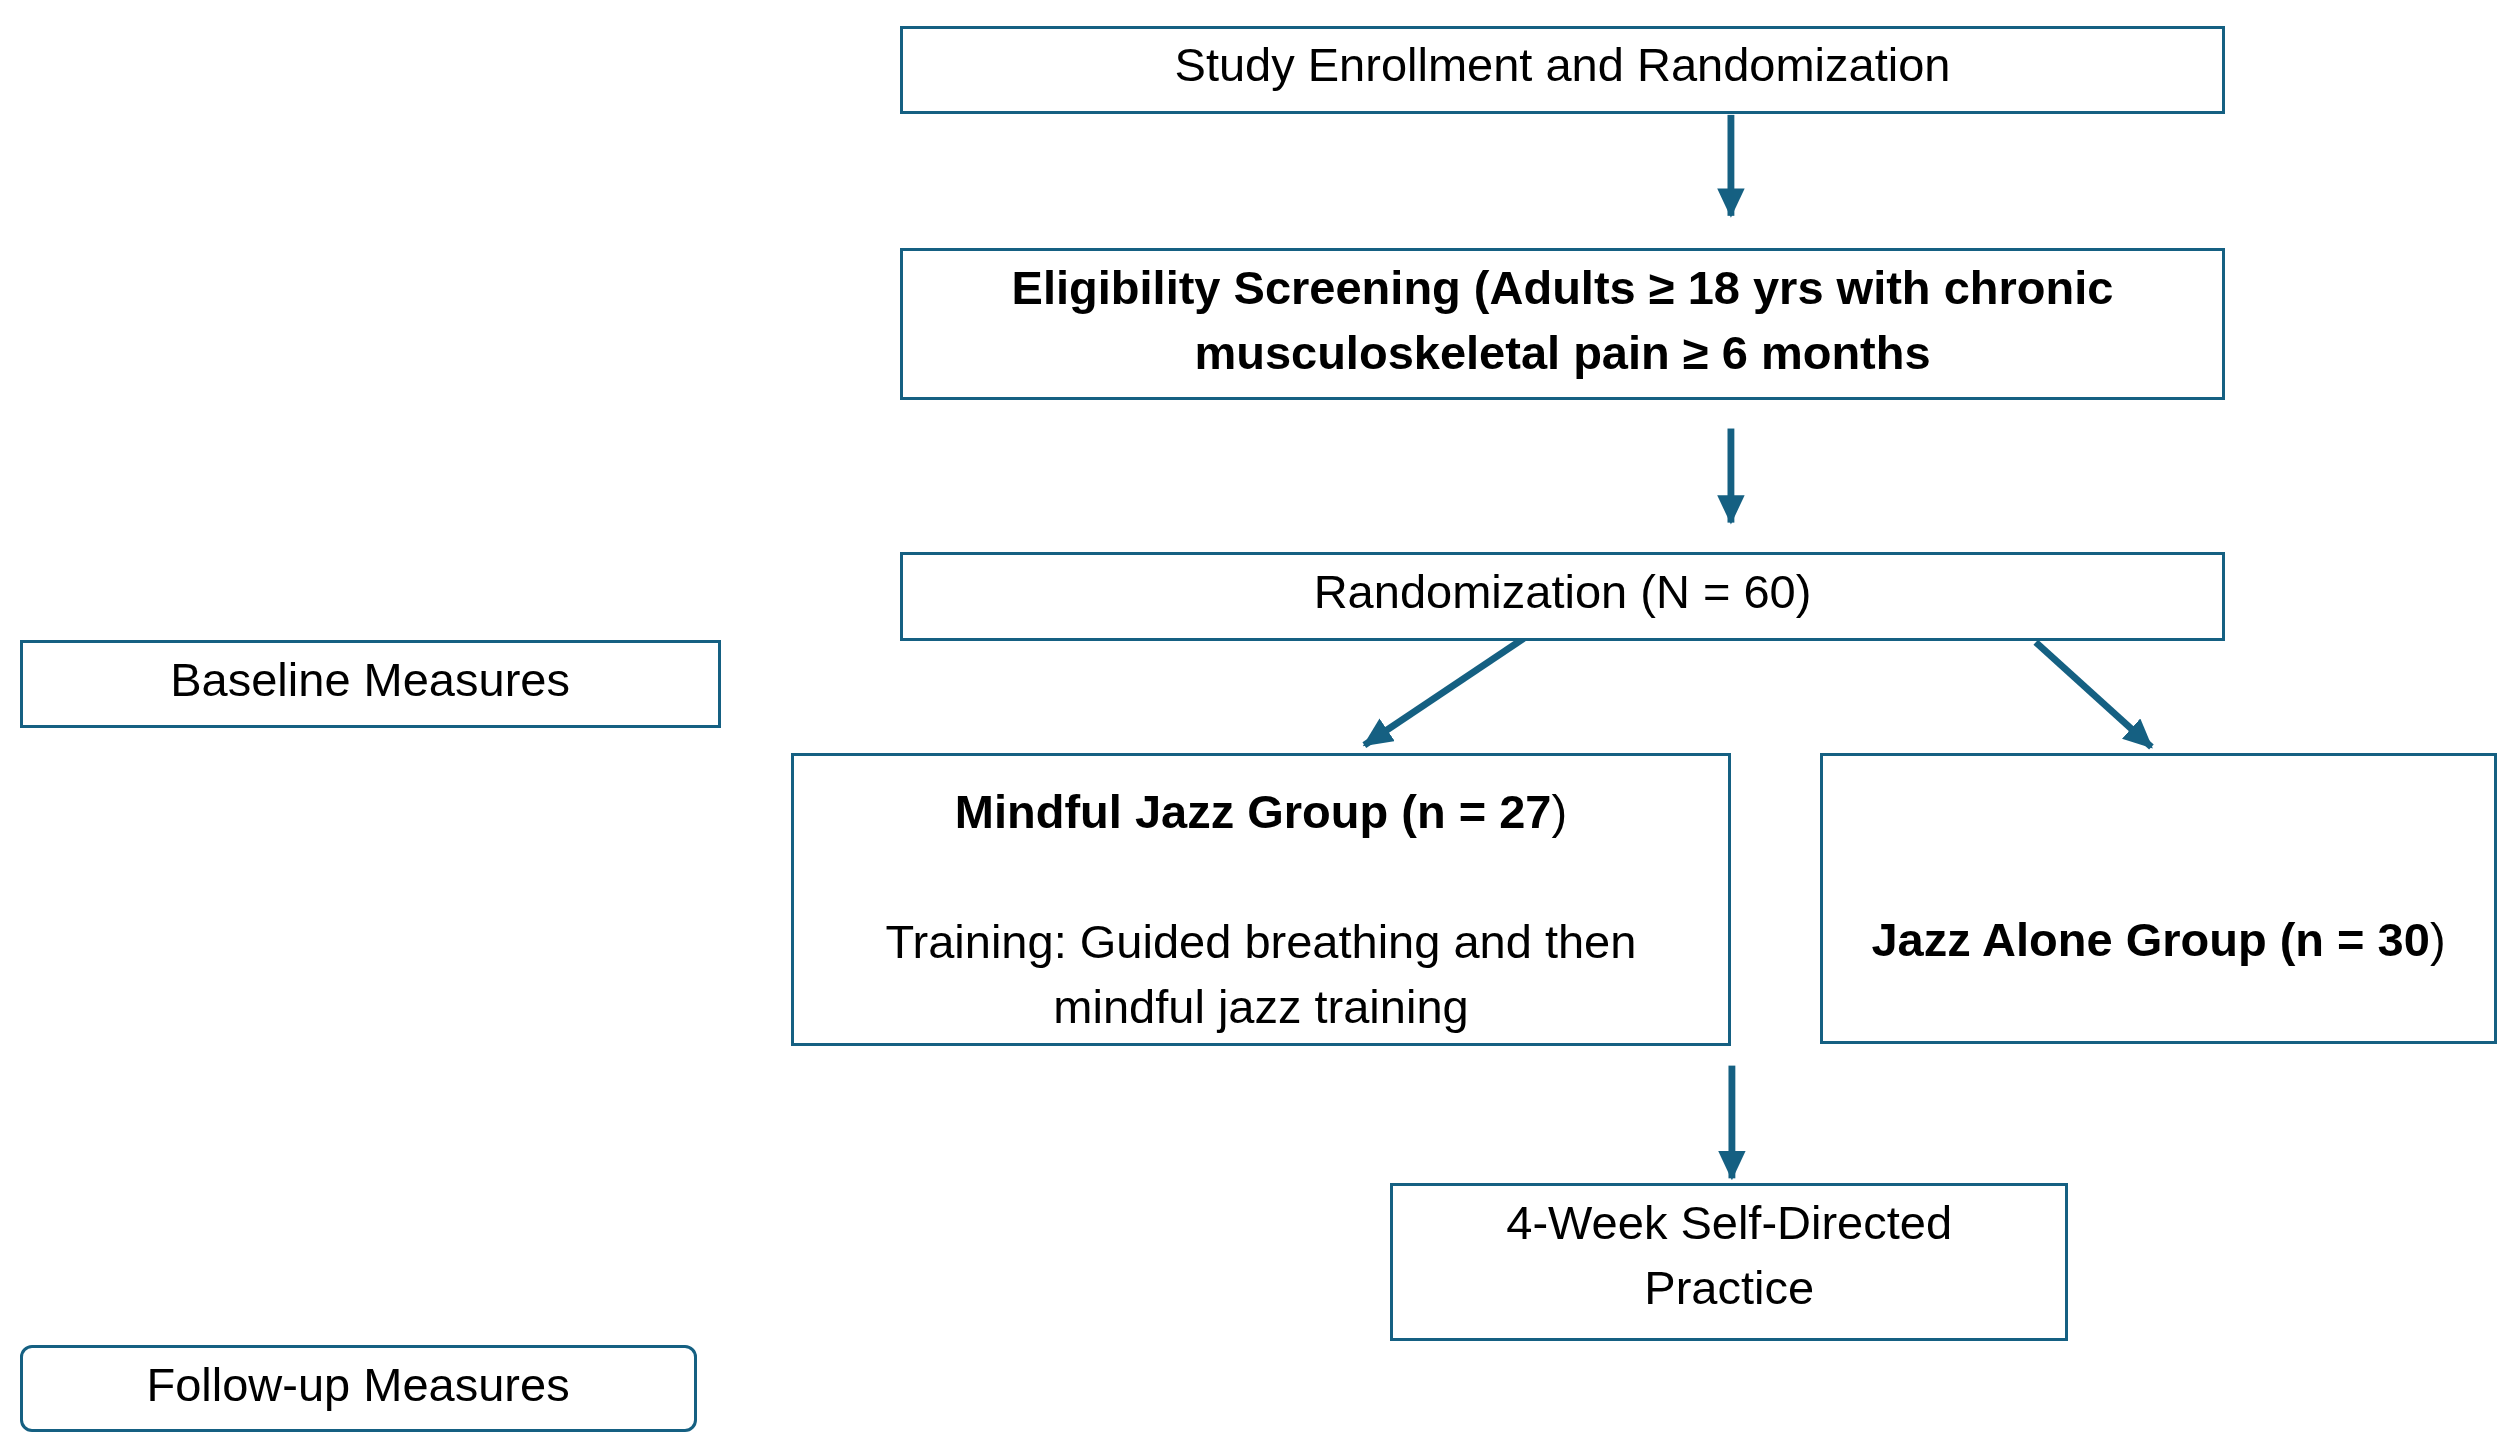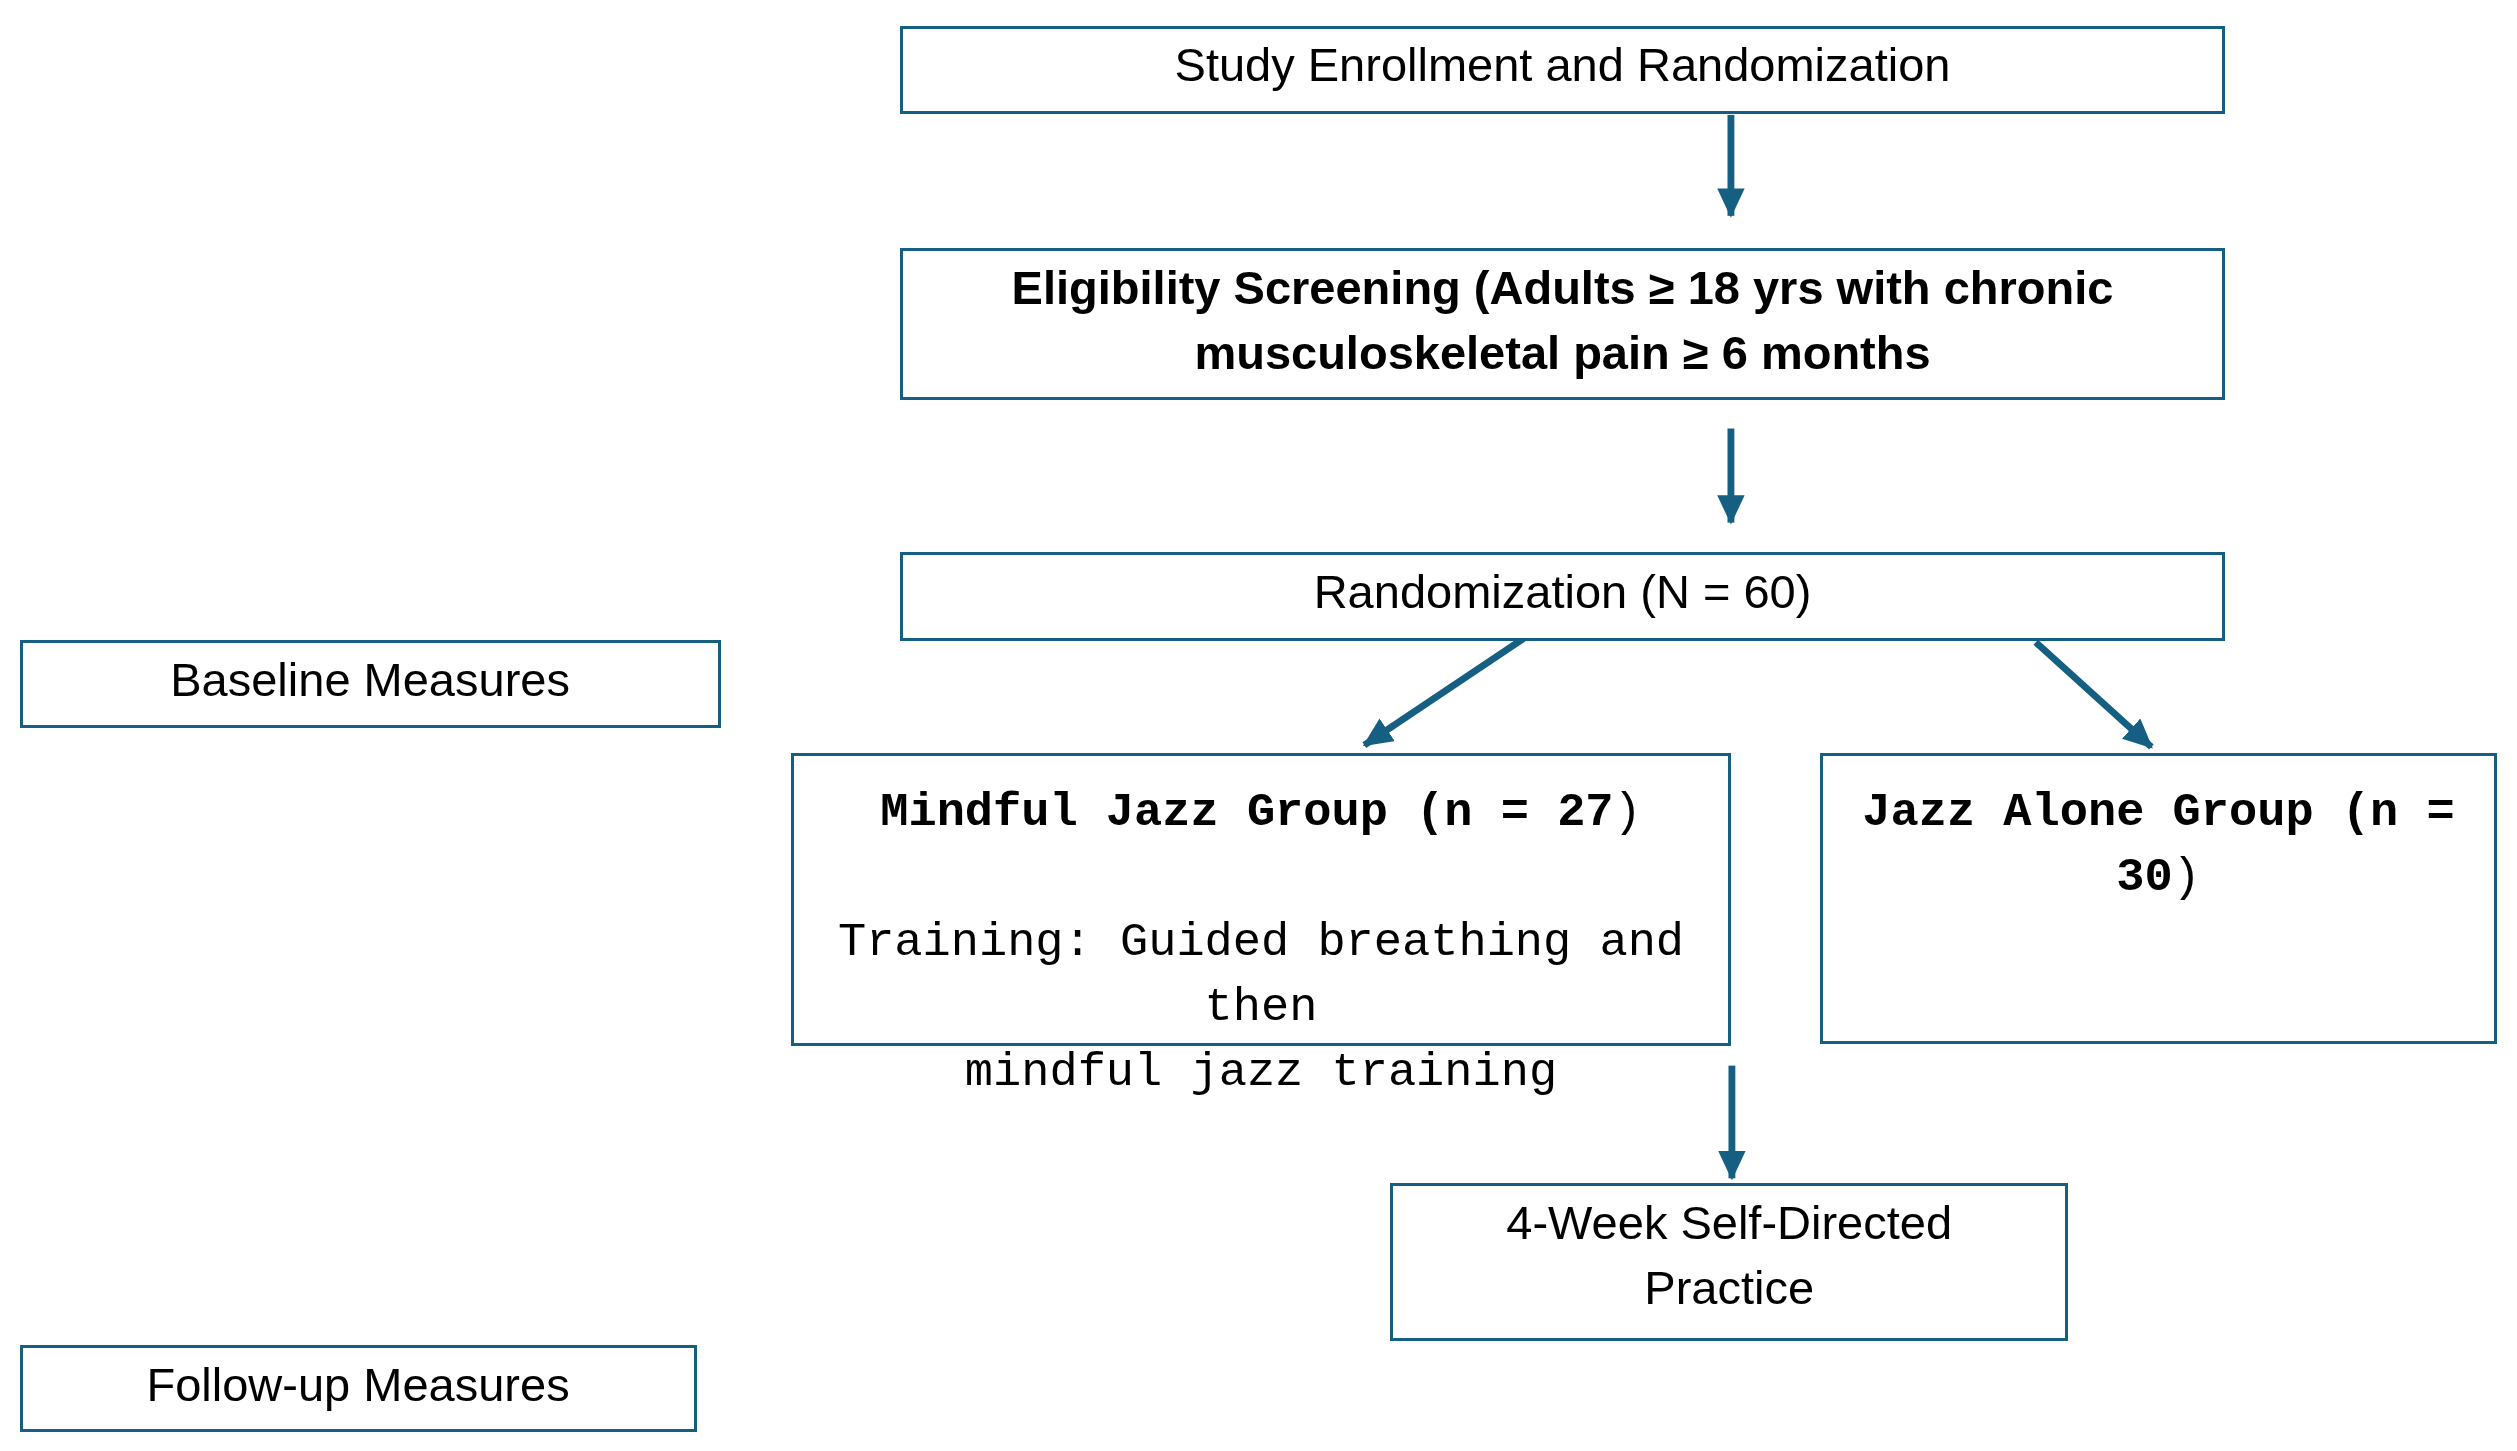--- a/index.html
+++ b/index.html
@@ -30,23 +30,22 @@
     flex-direction: column;
     align-items: center;
     justify-content: flex-start;
     text-align: center;
     font-size: 47px;
     line-height: 65px;
     padding: 3.9px 19.6px;
   }
   .prewrap { white-space: pre-line; }
   .group-box {
-    justify-content: space-between;
-    padding-top: 24px;
-    font-family: Liberation Mono, monospace;
+    justify-content: flex-end;
+    padding-top: 17px;
   }
   .g-head {
     font-weight: 700;
     margin-bottom: 65px; 
   }
   .g-head .rest { font-weight: 400; }
   #arrow-layer {
     position: absolute;
     left: 0; top: 0;
     width: 2517px;
@@ -107,18 +106,18 @@
     <div class="g-head">
       <span>Jazz Alone Group (n = 30</span><span class="rest">)</span>
     </div>
   </div>
 
   <div class="box" style="left:1390px; top:1183px; width:678px; height:158px;padding-left:20px;">
     <span class="prewrap">4-Week Self-Directed
 Practice</span>
   </div>
 
-  <div class="box" style="left:19.6px; top:1345px; width:677px; height:87px;">
+  <div class="box" style="left:19.6px; top:1345px; width:677px; height:87px;border-radius:12px;">
     <span>Follow-up Measures</span>
   </div>
 
 </div>
 
 
 </body></html>

